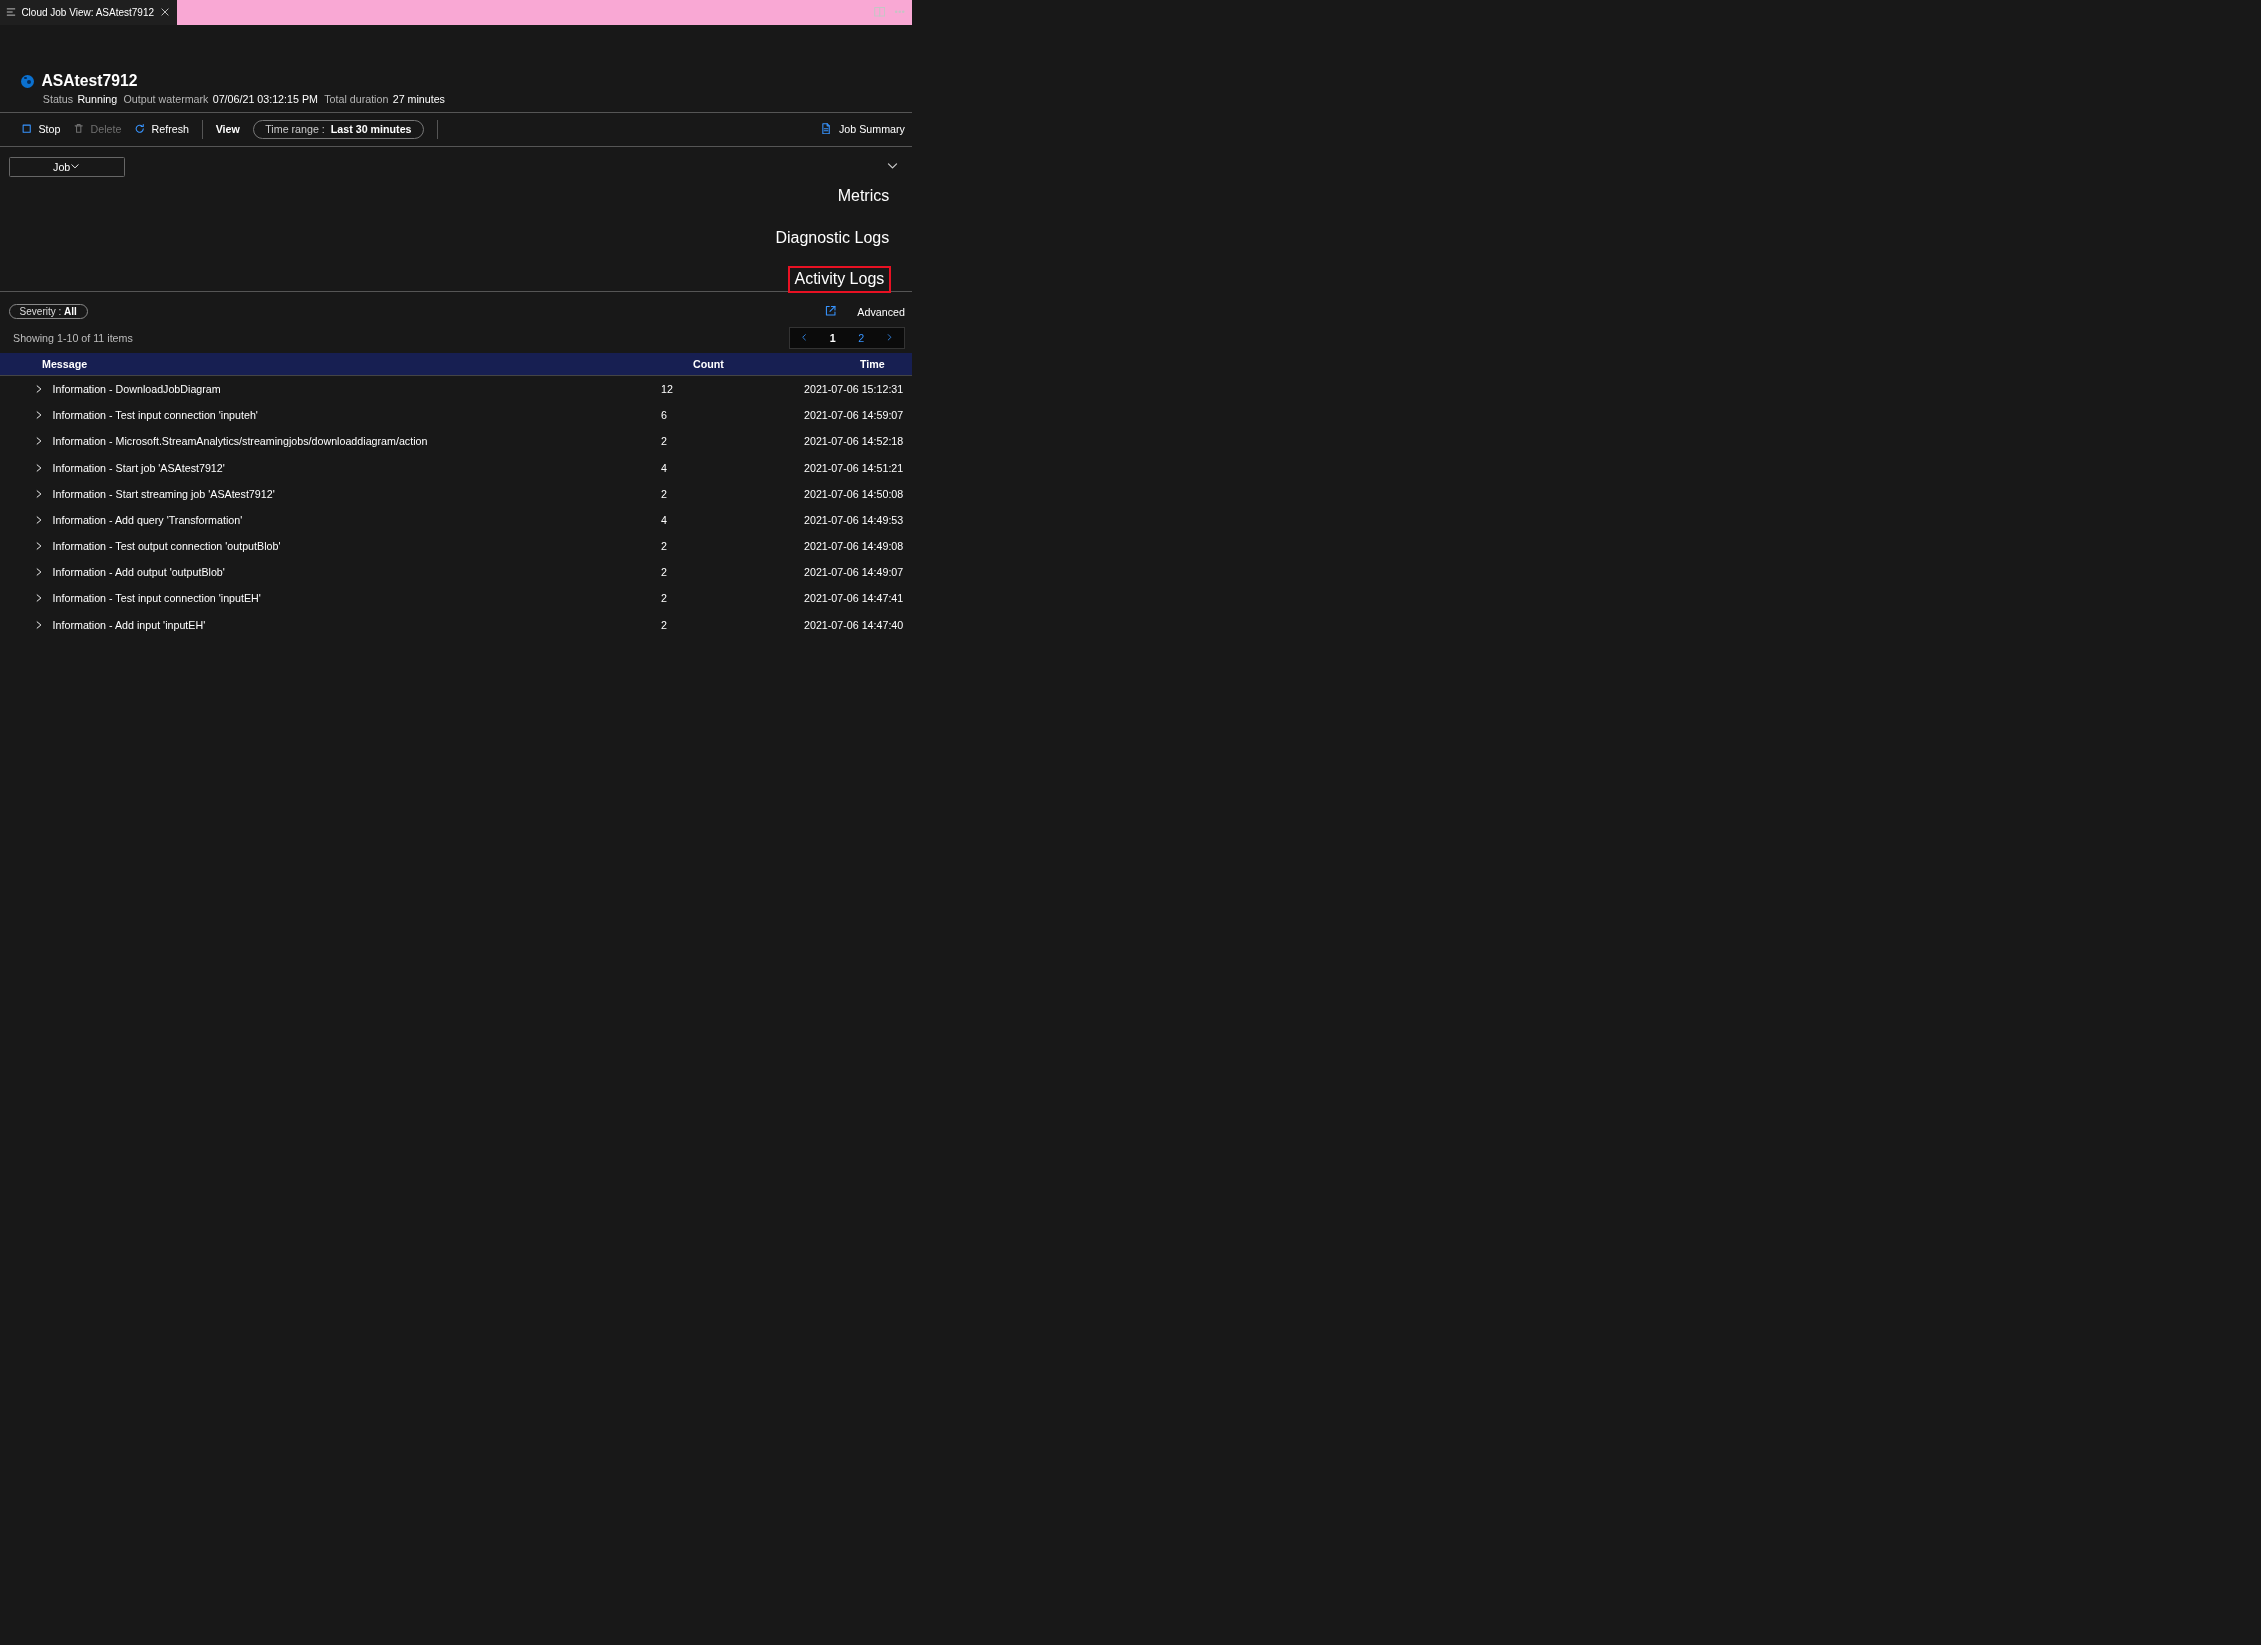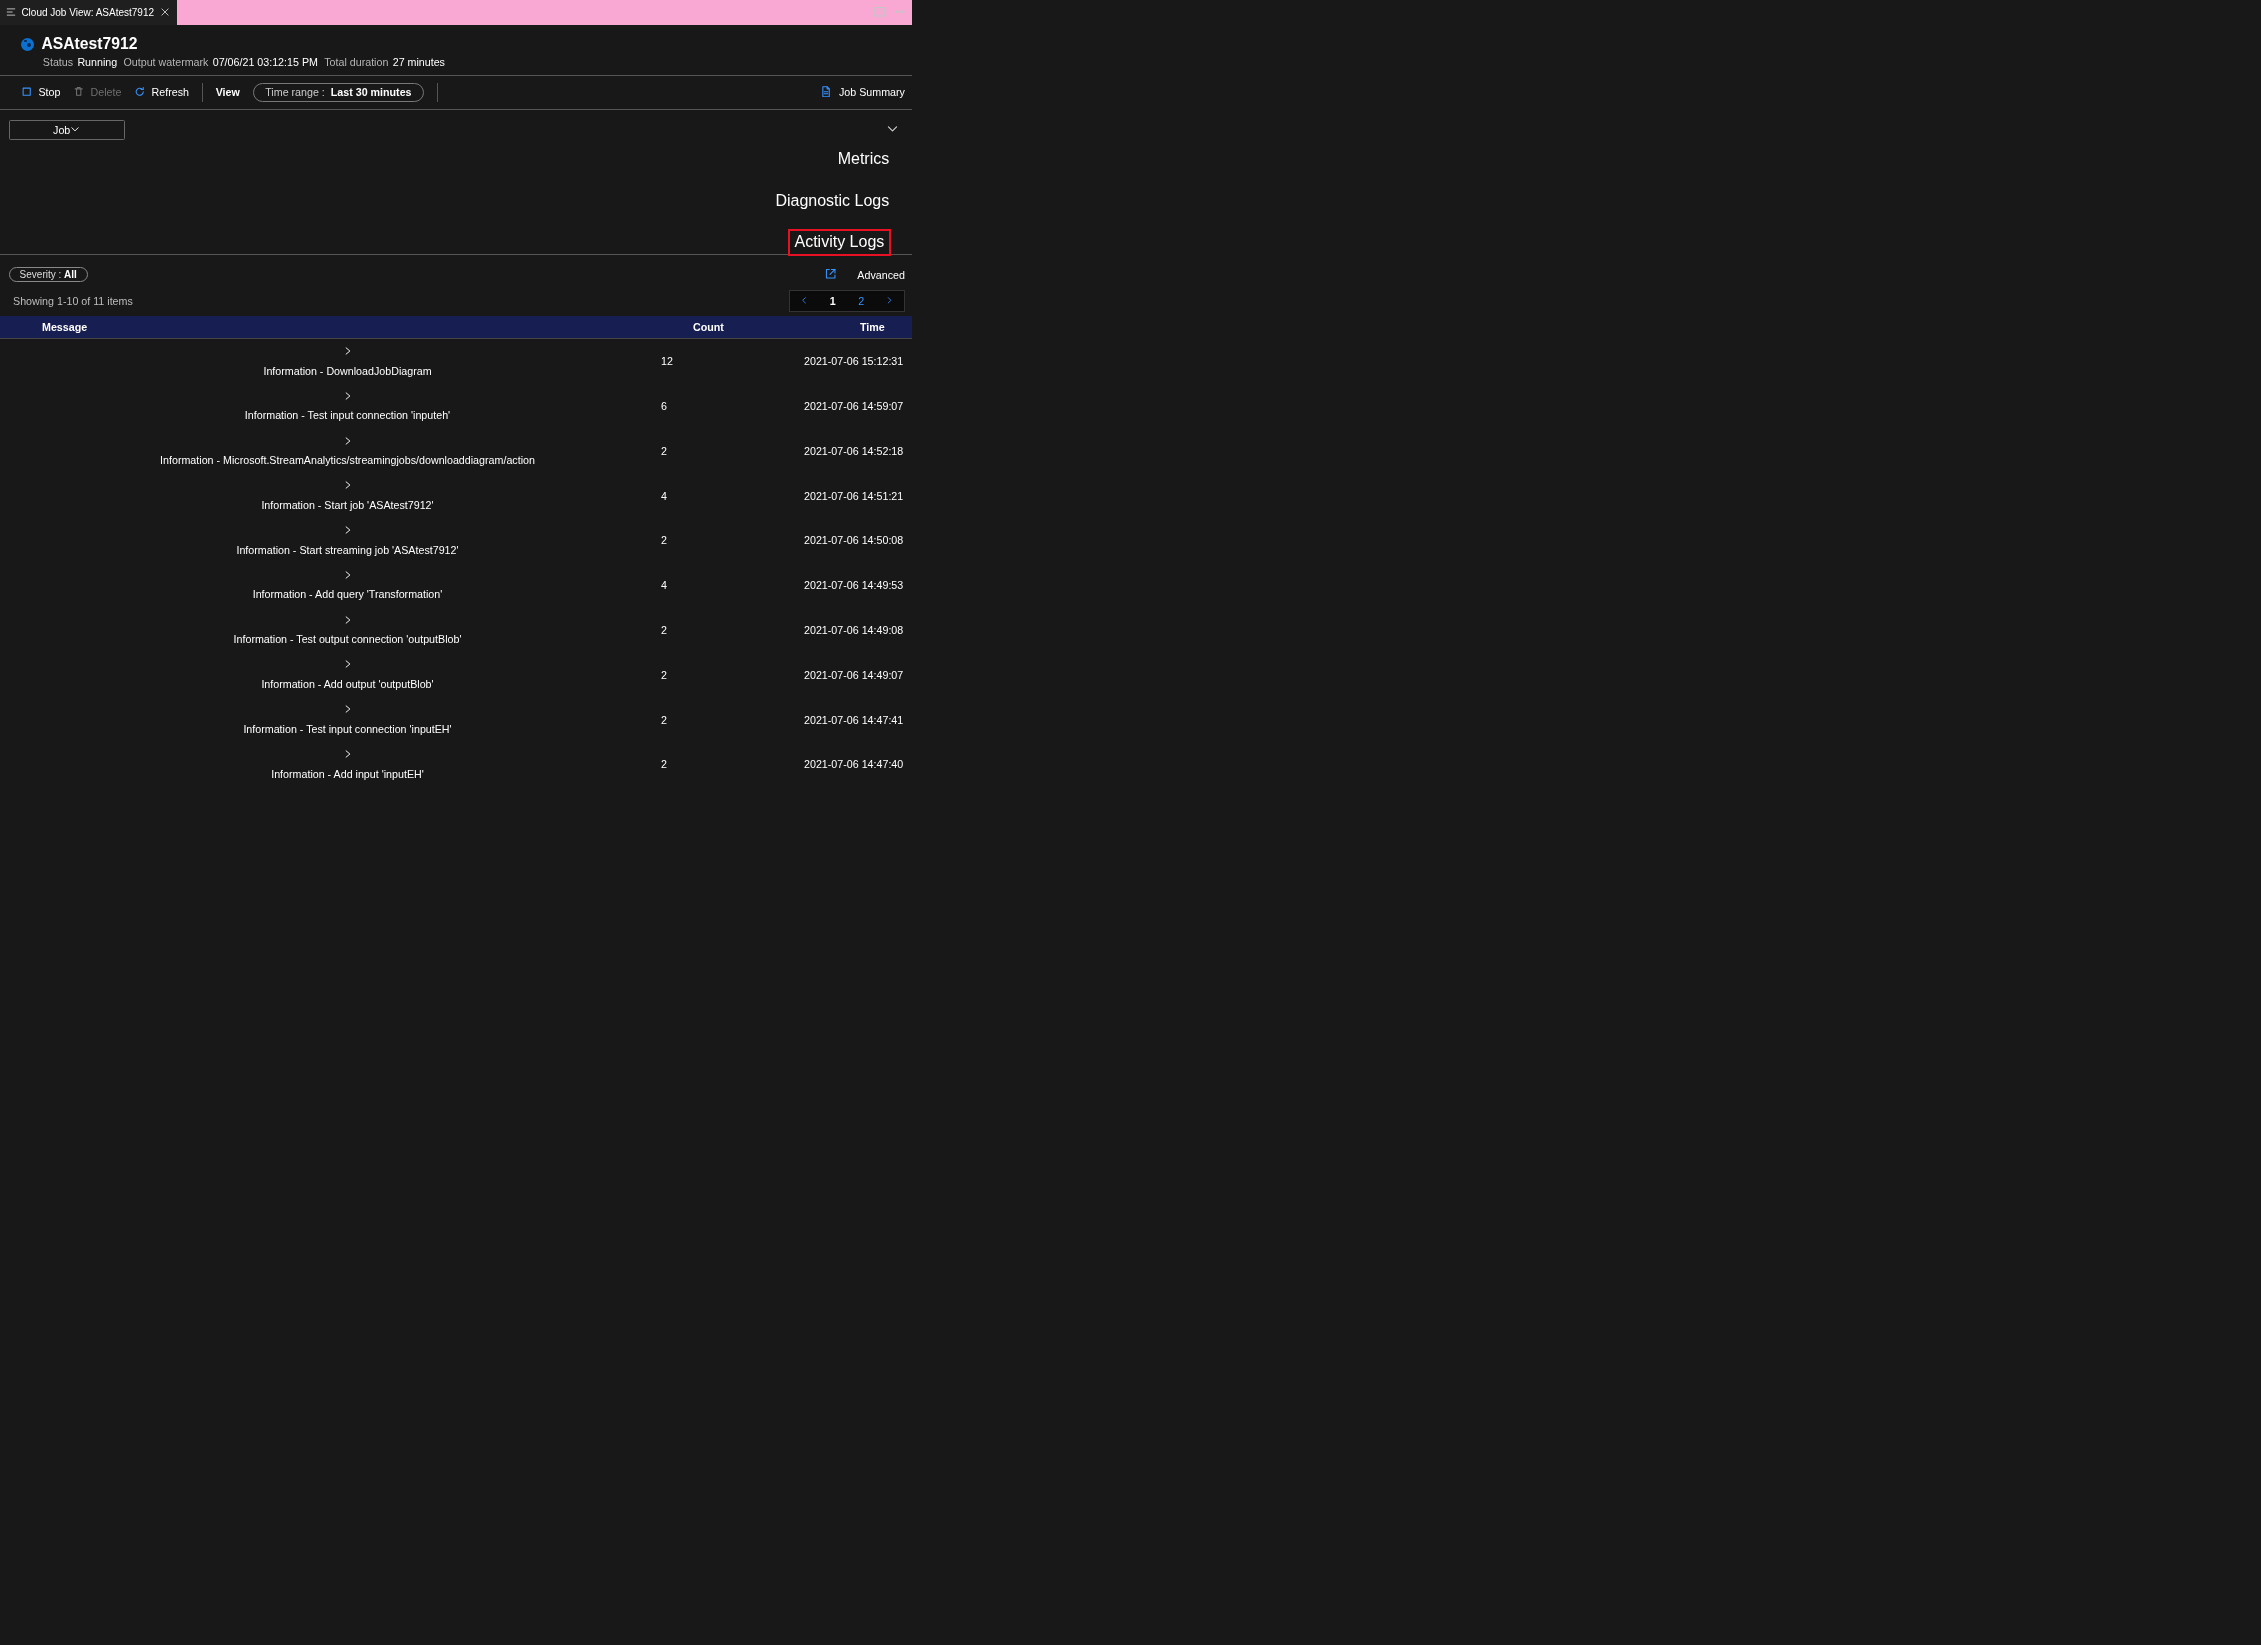--- a/index.html
+++ b/index.html
@@ -41,20 +41,21 @@
 
   
   .header {
     padding: 10px 21.4px 7.1px 21.4px;
     border-bottom: 0.7px solid #555;
   }
   .header-row1 {
     display: flex;
     align-items: center;
     gap: 7.1px;
+    margin-top: 37px;
   }
   .job-icon {
     width: 13px;
     height: 13px;
     border-radius: 50%;
     background: #0b71d0;
     position: relative;
   }
   .job-icon::before,
   .job-icon::after {
@@ -227,21 +228,20 @@
     align-items: center;
     color: #ffffff;
     font-size: 10.7px;
     padding: 7.1px 0;
   }
   .trow .col-msg {
     display: flex;
     align-items: center;
     gap: 8.6px;
     padding-left: 34px;
-    flex-direction: column;
   }
   .chev svg { display: block; }
 
   
   svg { stroke: currentColor; fill: none; stroke-width: 1.5; stroke-linecap: round; stroke-linejoin: round; }
 </style>
 </head>
 <body>
 
 <div class="titlebar">

